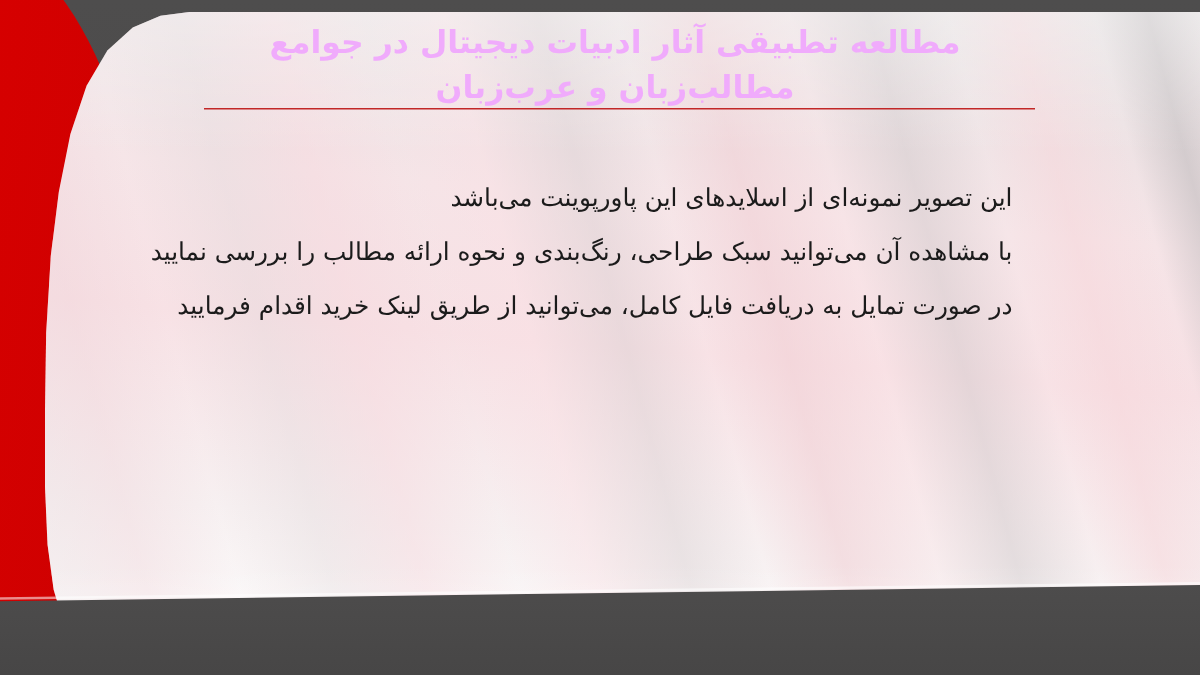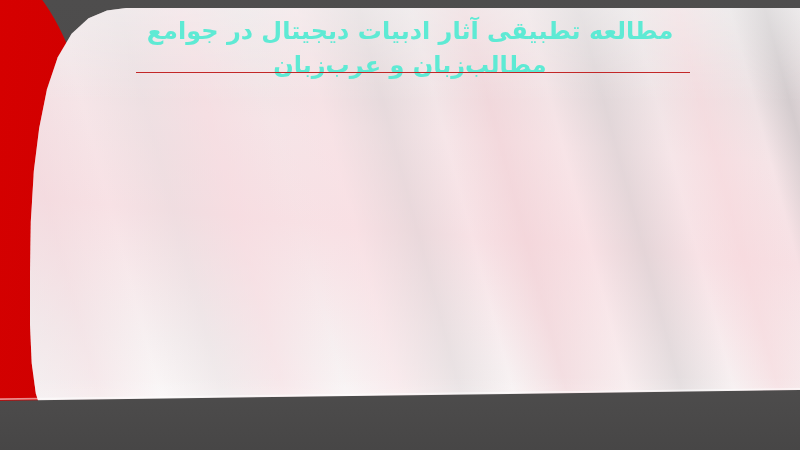--- a/index.html
+++ b/index.html
@@ -150,22 +150,22 @@
 
   
   .title-area {
     position: absolute;
     left: 110px;
     top: 14px;
     width: 600px;
     text-align: center;
   }
   .title-line {
-    color: #5eead4;
-    font-size: 24px;
+    color: #f0abfc;
+    font-size: 21px;
     font-weight: bold;
     line-height: 1.42;
     letter-spacing: 0px;
     white-space: nowrap;
     direction: rtl;
   }
   .title-rule {
     position: absolute;
     left: 136px;
     top: 72px;
@@ -204,17 +204,22 @@
   <div class="panel"></div>
   <div class="panel-sheen"></div>
 
   <div class="title-area">
     <div class="title-line">مطالعه تطبیقی آثار ادبیات دیجیتال در جوامع</div>
     <div class="title-line">مطالب‌زبان و عرب‌زبان</div>
   </div>
 
   <div class="title-rule"></div>
 
+  <div class="body-area">
+    <div class="body-line">این تصویر نمونه‌ای از اسلایدهای این پاورپوینت می‌باشد</div>
+    <div class="body-line">با مشاهده آن می‌توانید سبک طراحی، رنگ‌بندی و نحوه ارائه مطالب را بررسی نمایید</div>
+    <div class="body-line">در صورت تمایل به دریافت فایل کامل، می‌توانید از طریق لینک خرید اقدام فرمایید</div>
+  </div>
 
   <div class="bottom-slant"></div>
   <div class="bottom-slant-hi"></div>
 
 </div>
 
 </body></html>

